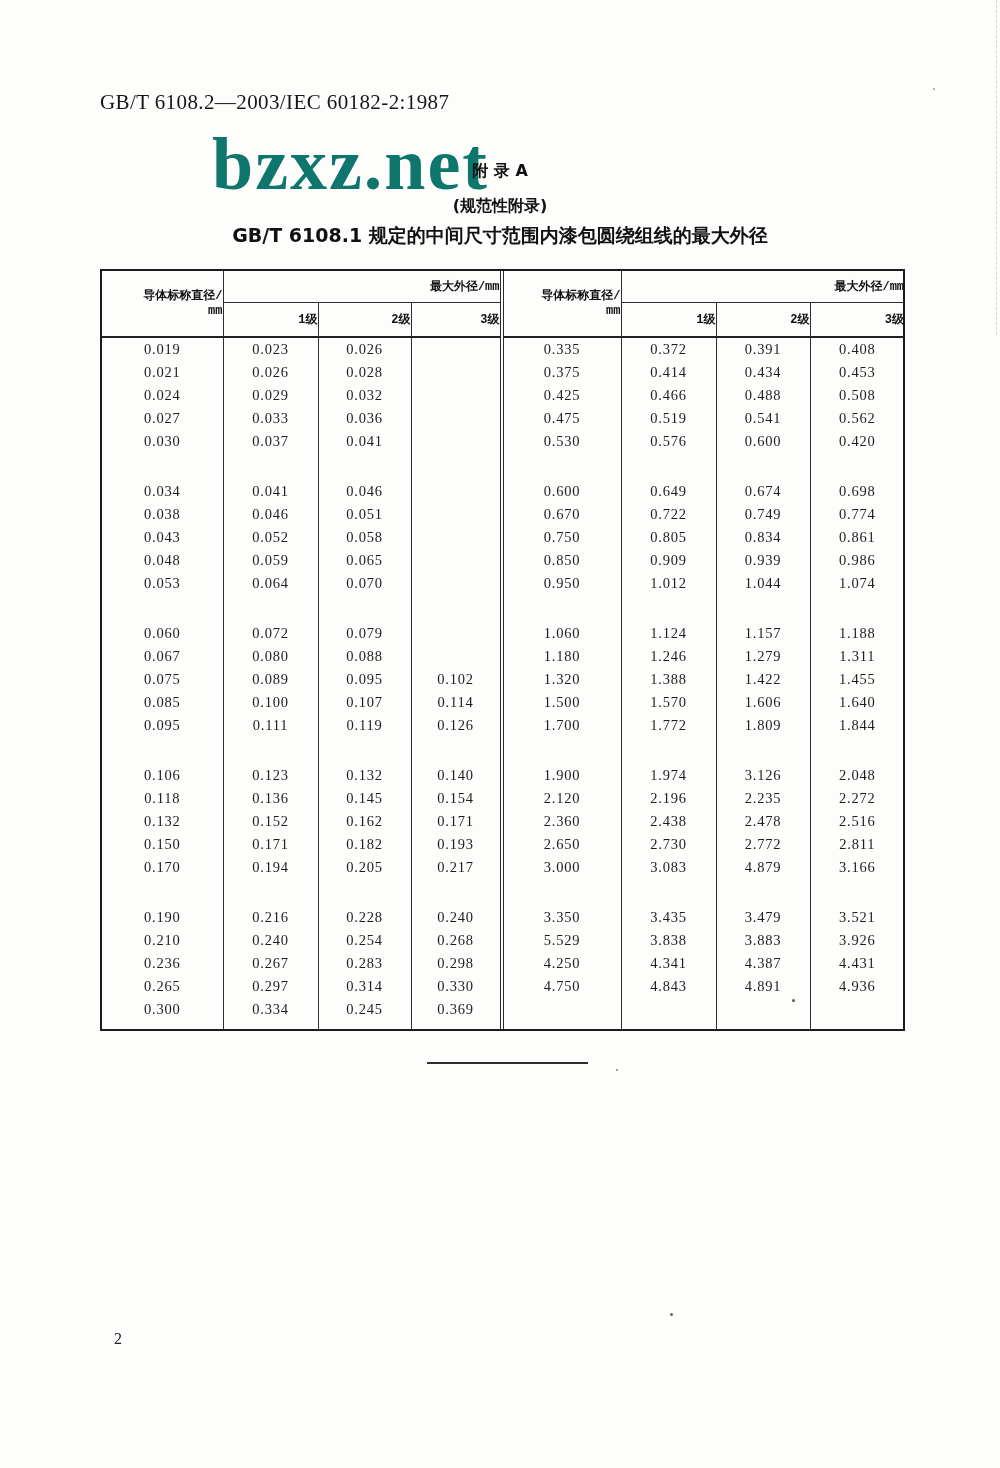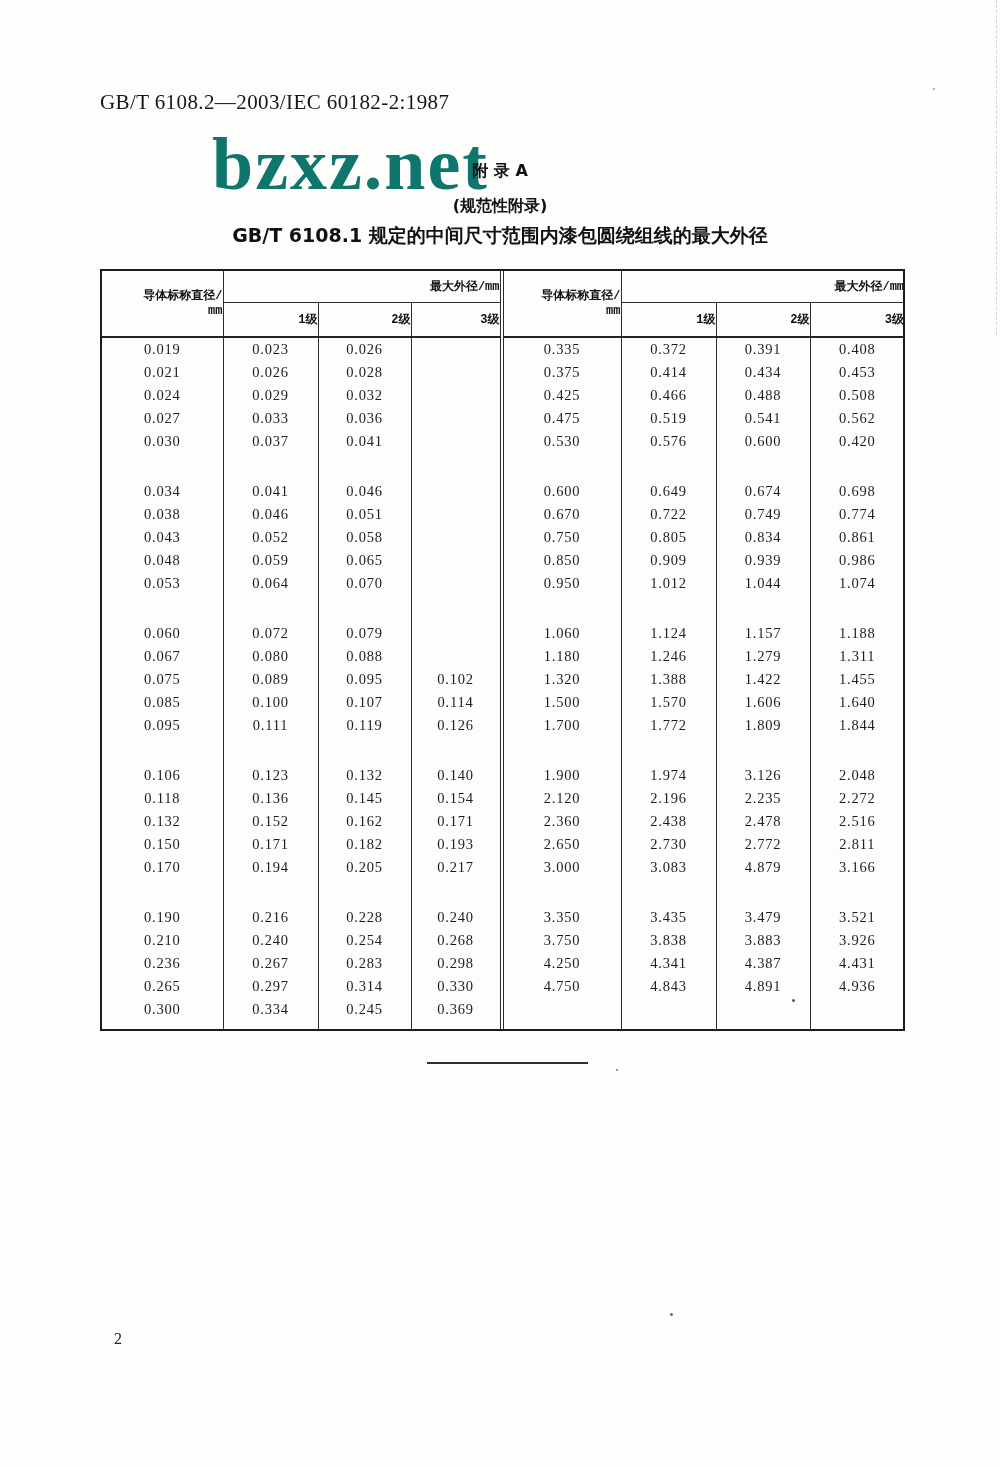--- a/index.html
+++ b/index.html
@@ -460,21 +460,21 @@
           <td></td>
           <td></td>
         </tr>
         <tr class="data-row">
           <td>3.350</td>
           <td>3.435</td>
           <td>3.479</td>
           <td>3.521</td>
         </tr>
         <tr class="data-row">
-          <td>3.750</td>
+          <td>5.529</td>
           <td>3.838</td>
           <td>3.883</td>
           <td>3.926</td>
         </tr>
         <tr class="data-row">
           <td>4.250</td>
           <td>4.341</td>
           <td>4.387</td>
           <td>4.431</td>
         </tr>

